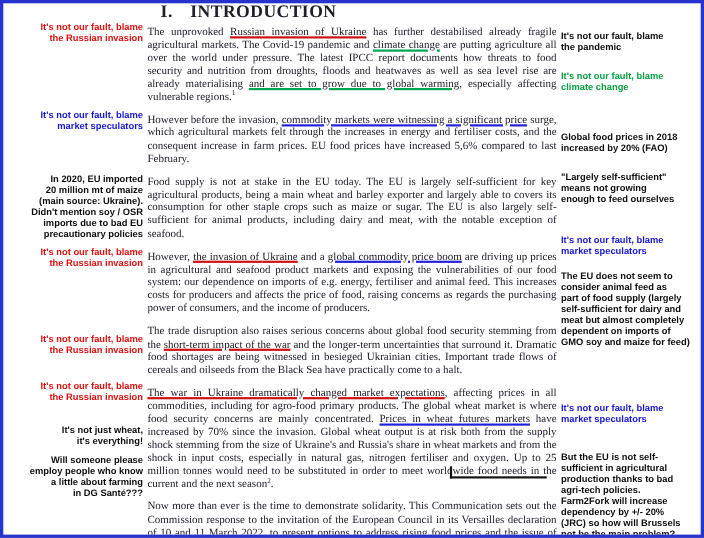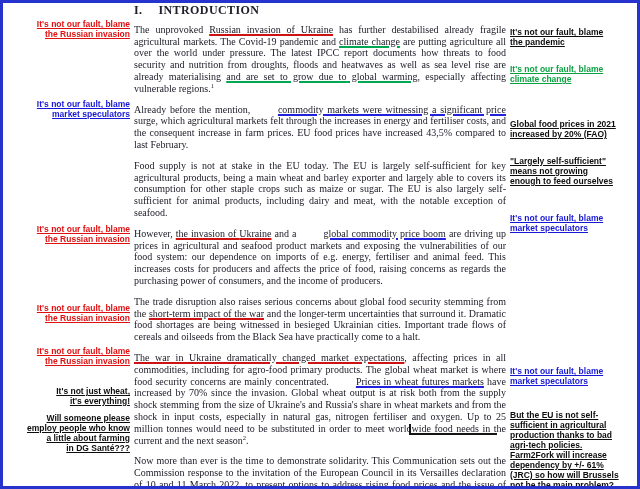--- a/index.html
+++ b/index.html
@@ -13,116 +13,128 @@
     font-family:"Liberation Sans", sans-serif;
   }
   
   .anno{
     position:absolute;
     font-weight:bold;
     font-size:8.5px;
     line-height:10px;
     white-space:pre;
     letter-spacing:0px;
-    text-decoration:underline;
   }
   #left-col{position:absolute;left:4px;top:0;width:123px;height:100%;}
   #left-col .anno{right:0;text-align:right;}
   #right-col{position:absolute;left:505px;top:0;width:132px;height:100%;}
   #right-col .anno{left:2px;text-align:left;}
   .anno[data-color="red"]{color:#df1010;}
   .anno[data-color="blue"]{color:#1717d5;}
   .anno[data-color="green"]{color:#0ba142;}
   .anno[data-color="black"]{color:#0d0d0d;}
   
   #main-doc{
     position:absolute;left:131px;top:0;width:372px;
     font-family:"Liberation Serif", serif;
     font-size:10px;line-height:11.8px;
     color:#20202c;
     text-align:justify;
     padding-top:2px;
   }
   #main-doc h1{
-    font-size:12px;margin:0 0 7px 0;
+    font-size:16px;margin:0 0 7px 12px;
     font-weight:bold;letter-spacing:.4px;
     text-align:left;
   }
   #main-doc h1 .h-num{margin-right:16px;}
   #main-doc p{margin:0 0 9px 0;}
   
   .b{font-weight:normal;}
   .u-red{text-decoration:underline;text-decoration-color:#cc1212;text-decoration-thickness:2px;}
-  .u-blue{text-decoration:underline;text-decoration-color:#2222dd;text-decoration-thickness:2px;margin-left:24px;}
+  .u-blue{text-decoration:underline;text-decoration-color:#2222dd;text-decoration-thickness:2px;}
   .u-green{text-decoration:underline;text-decoration-color:#00a651;text-decoration-thickness:2px;}
   .u-black{text-decoration-color:#111111;text-decoration-thickness:1.4px;}
   .u-black2{text-decoration-color:#111111;text-decoration-thickness:2.4px;}
   .sup{vertical-align:super;font-size:6.5px;line-height:0;}
   
   .callout-line{position:absolute;background:#141414;}
   #callout-v{left:406px;top:421px;width:2px;height:11px;}
   #callout-h{left:406px;top:430px;width:88px;height:2px;}
 </style>
 </head>
 <body>
 
 <div id="page">
 
   <div id="left-col">
     <div class="anno" style="top:16px" data-color="red">It's not our fault, blame
 the Russian invasion</div>
     <div class="anno" style="top:96px" data-color="blue">It's not our fault, blame
 market speculators</div>
+    <div class="anno" style="top:154px" data-color="black">In 2020, EU imported
+20 million mt of maize
+(main source: Ukraine).
+Didn't mention soy / OSR
+imports due to bad EU
+precautionary policies</div>
     <div class="anno" style="top:221px" data-color="red">It's not our fault, blame
 the Russian invasion</div>
     <div class="anno" style="top:300px" data-color="red">It's not our fault, blame
 the Russian invasion</div>
     <div class="anno" style="top:343px" data-color="red">It's not our fault, blame
 the Russian invasion</div>
     <div class="anno" style="top:383px" data-color="black">It's not just wheat,
 it's everything!</div>
     <div class="anno" style="top:410px" data-color="black">Will someone please
 employ people who know
 a little about farming
 in DG Santé???</div>
   </div>
 
   <div id="main-doc">
     <h1>
       <span class="h-num">I.</span><span>INTRODUCTION</span>
     </h1>
     <p><span class="b">The unprovoked </span><span class="b u-red">Russian invasion of Ukraine</span><span> has further destabilised already fragile agricultural markets. The </span><span class="u-black">Covid-19 pandemic</span><span> and </span><span class="u-green">climate change</span><span> are putting agriculture all over the world under pressure. The latest IPCC report documents how threats to food security and nutrition from droughts, floods and heatwaves as well as sea level rise are already materialising </span><span class="u-green">and are set to grow due to global warming</span><span>, especially affecting vulnerable regions.</span><span class="sup">1</span></p>
-    <p><span>Already before the mention, </span><span class="u-blue">commodity markets were witnessing a significant price</span><span> surge, which agricultural markets felt through the increases in energy and fertiliser costs, and the consequent increase in farm prices. </span><span class="u-black">EU food prices have increased 43,5%</span><span> compared to last February.</span></p>
+    <p><span>However before the invasion, </span><span class="u-blue">commodity markets were witnessing a significant price</span><span> surge, which agricultural markets felt through the increases in energy and fertiliser costs, and the consequent increase in farm prices. </span><span class="u-black">EU food prices have increased 5,6%</span><span> compared to last February.</span></p>
     <p><span class="b">Food supply is not at stake in the EU today</span><span>. The EU is </span><span class="u-black2">largely self-sufficient</span><span> for key agricultural products, being a main wheat and barley exporter and largely able to covers its consumption for other staple crops such as maize or sugar. The EU is also largely self-</span><span class="u-black2">sufficient for animal products, including dairy and meat</span><span>, with the notable exception of </span><span class="u-black2">seafood</span><span>.</span></p>
     <p><span>However, </span><span class="u-red">the invasion of </span><span class="b u-red">Ukraine</span><span> </span><span class="b">and a </span><span class="b u-blue">global commodity price boom</span><span> are driving up prices in agricultural and seafood product markets and </span><span class="b">exposing the vulnerabilities of our food system</span><span>: our dependence on imports of e.g. energy, fertiliser and </span><span class="u-black">animal feed</span><span>. This increases costs for producers and affects the price of food, </span><span class="b">raising concerns</span><span> as regards the purchasing power of </span><span class="b">consumers,</span><span> and the income of </span><span class="b">producers</span><span>.</span></p>
     <p><span>The trade disruption also </span><span class="b">raises serious concerns about global food security</span><span> stemming from the </span><span class="u-red">short-term impact of the war</span><span> and the longer-term uncertainties that surround it. Dramatic food shortages are being witnessed in besieged Ukrainian cities. Important trade flows of cereals and oilseeds from the Black Sea have practically come to a halt.</span></p>
     <p><span class="b u-red">The war in Ukraine dramatically changed market expectations</span><span>, affecting prices in all commodities, including for agro-food primary products. The global </span><span class="b">wheat market</span><span> is where </span><span class="b">food security concerns</span><span> are mainly concentrated. </span><span class="u-blue">Prices in wheat futures markets</span><span> have </span><span class="u-black">increased by 70%</span><span> since the invasion. Global wheat output is at risk both from the supply shock stemming from the size of Ukraine's and Russia's share in wheat markets and from the shock in input costs, especially in natural gas, nitrogen fertiliser and oxygen. Up to </span><span class="u-black2">25 million tonnes would need to be substituted</span><span> in order to meet worldwide food needs in the current and the next season</span><span class="sup">2</span><span>.</span></p>
     <p><span>Now more than ever is the </span><span class="b">time to demonstrate solidarity</span><span>. This Communication sets out the Commission response to the invitation of the European Council in its Versailles declaration of 10 and 11 March 2022, to present options to address rising food prices and </span><span class="u-black">the issue of global food security. It is based on an assessment of the situation (Annex 1)</span></p>
   </div>
 
   <div id="callout-v" class="callout-line"></div>
   <div id="callout-h" class="callout-line"></div>
 
   <div id="right-col">
     <div class="anno" style="top:24px" data-color="black">It's not our fault, blame
 the pandemic</div>
     <div class="anno" style="top:61px" data-color="green">It's not our fault, blame
 climate change</div>
-    <div class="anno" style="top:116px" data-color="black">Global food prices in 2021
+    <div class="anno" style="top:116px" data-color="black">Global food prices in 2018
 increased by 20% (FAO)</div>
     <div class="anno" style="top:153px" data-color="black">"Largely self-sufficient"
 means not growing
 enough to feed ourselves</div>
     <div class="anno" style="top:210px" data-color="blue">It's not our fault, blame
 market speculators</div>
+    <div class="anno" style="top:243px" data-color="black">The EU does not seem to
+consider animal feed as
+part of food supply (largely
+self-sufficient for dairy and
+meat but almost completely
+dependent on imports of
+GMO soy and maize for feed)</div>
     <div class="anno" style="top:363px" data-color="blue">It's not our fault, blame
 market speculators</div>
     <div class="anno" style="top:407px" data-color="black">But the EU is not self-
 sufficient in agricultural
 production thanks to bad
 agri-tech policies.
 Farm2Fork will increase
-dependency by +/- 61%
+dependency by +/- 20%
 (JRC) so how will Brussels
 not be the main problem?</div>
   </div>
 
 </div>
 
 </body></html>

